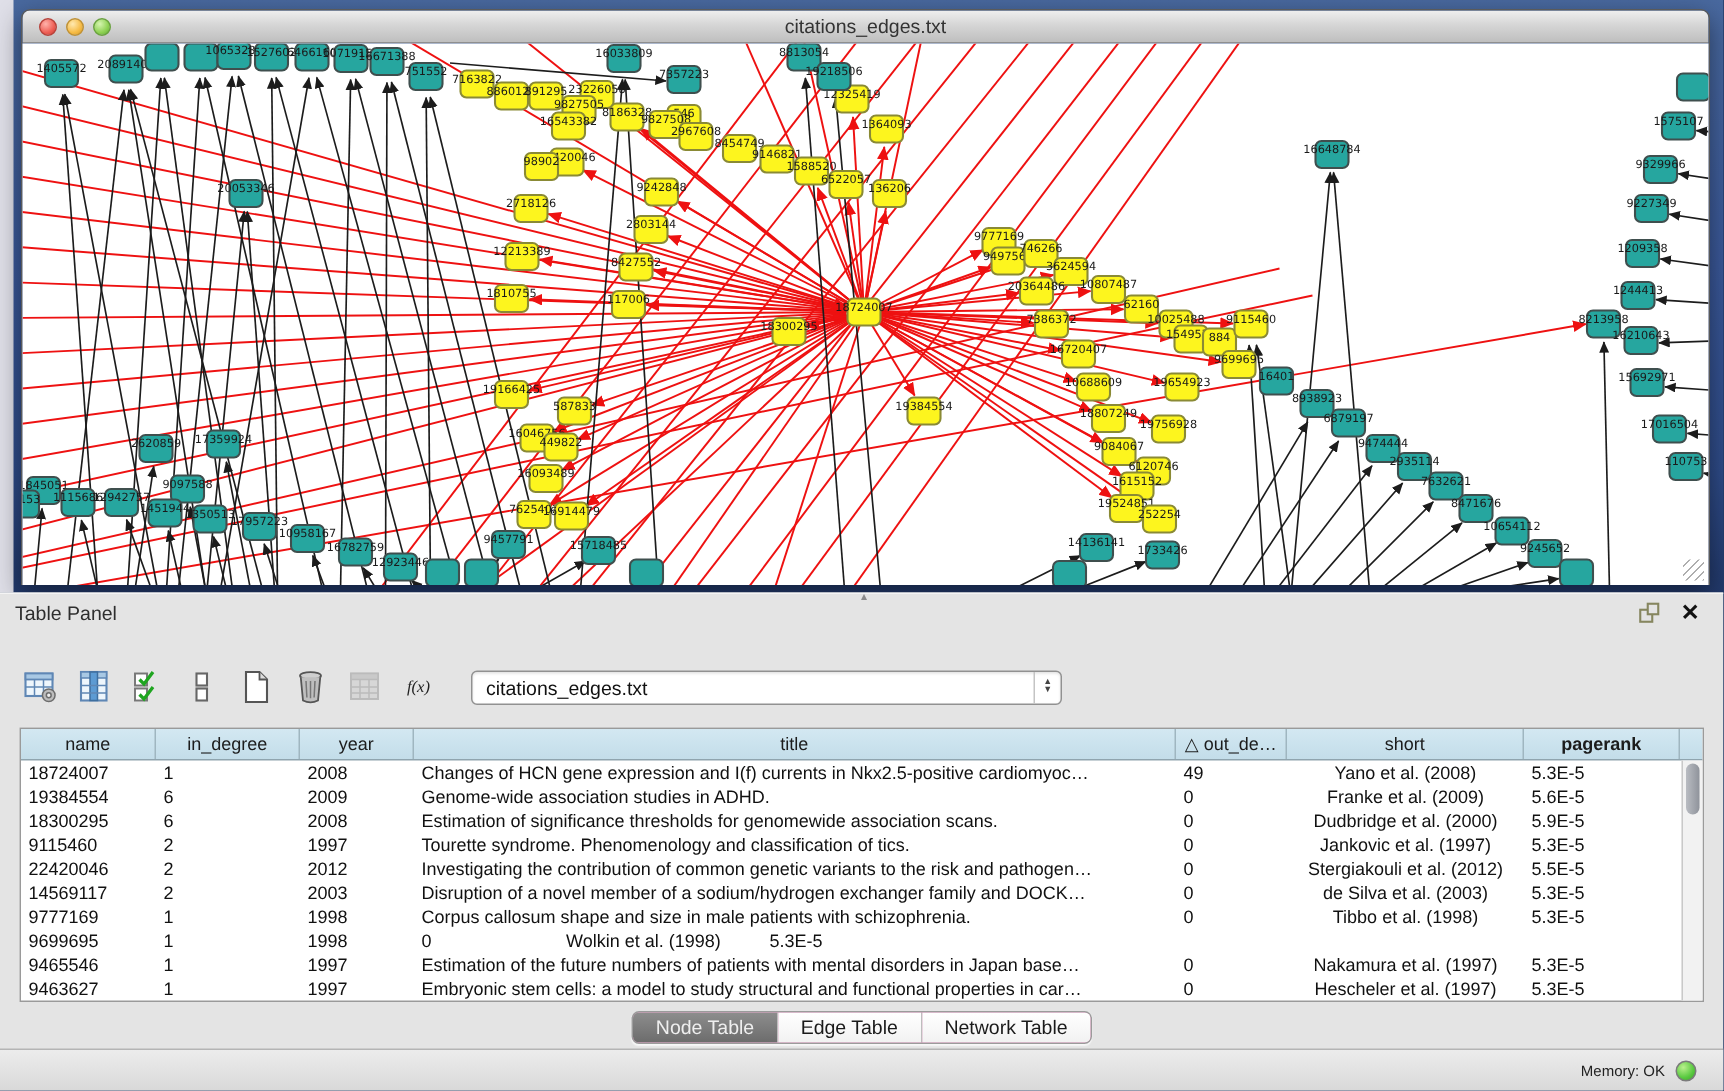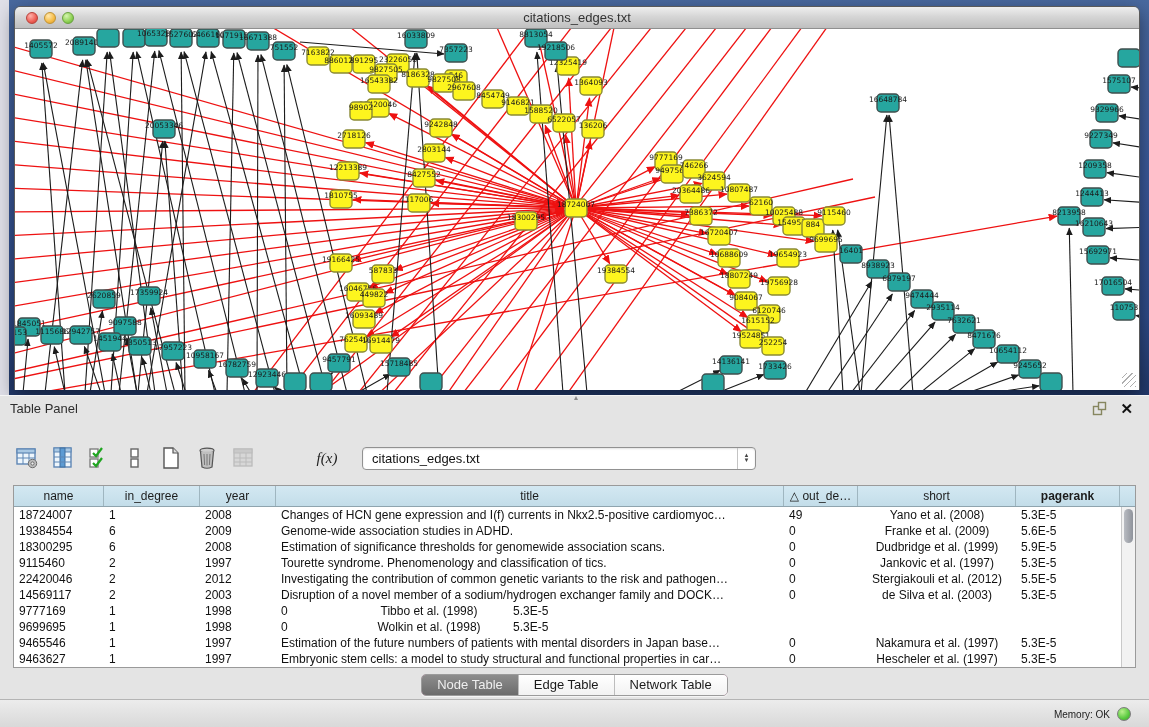--- a/index.html
+++ b/index.html
@@ -39,21 +39,21 @@
   .splitter-nub { position:absolute; left:570px; top:-1px; width:12px; height:7px;
     color:#8a8a8a; font-size:8px; line-height:6px; text-align:center; }
   .phead { position:relative; height:26px; }
   .phead .ptitle { position:absolute; left:10px; top:5px; font-size:13px; color:#2e2e2e; }
   .phead .picon { position:absolute; top:5px; cursor:pointer; }
   .picon.float { right:42px; }
   .picon.close { right:16px; font-size:15px; font-weight:bold; color:#111; line-height:16px; }
 
   .ptoolbar { position:absolute; left:14px; top:46px; height:32px; display:flex; align-items:center; gap:10px; }
   .tbtn { width:26px; height:26px; display:flex; align-items:center; justify-content:center; cursor:pointer; }
-  .fx { font-family:"Liberation Serif", serif; font-style:italic; font-size:15px; color:#222;margin-left:48px; }
+  .fx { font-family:"Liberation Serif", serif; font-style:italic; font-size:11px; color:#222; }
   .combo { margin-left:12px; width:394px; height:23px; background:#fff; border:1px solid #919191;
     border-radius:4px; position:relative; font-size:13px; color:#111; line-height:21px;
     padding-left:9px; box-shadow:inset 0 1px 2px rgba(0,0,0,.12); cursor:pointer; }
   .combo .arrows { position:absolute; right:0; top:0; width:18px; height:21px; border-left:1px solid #c4c4c4;
     display:flex; flex-direction:column; align-items:center; justify-content:center; color:#444; }
   .combo .arrows span { font-size:6px; line-height:5px; }
 
   .tablewrap { position:absolute; left:13px; top:89px; width:1123px; height:183px;
     background:#fff; border:1px solid #9a9a9a; overflow:hidden; }
   .thead { display:flex; height:21px; background:linear-gradient(180deg,#d3e8f2,#c3dde9);
@@ -841,21 +841,21 @@
             <div class="td" style="width: 74px;">0</div>
             <div class="td c" style="width: 158px;">Franke et al. (2009)</div>
             <div class="td" style="width: 104px;">5.6E-5</div>
           </div>
           <div class="trow">
             <div class="td" style="width: 90px;">18300295</div>
             <div class="td" style="width: 96px;">6</div>
             <div class="td" style="width: 76px;">2008</div>
             <div class="td" style="width: 508px;">Estimation of significance thresholds for genomewide association scans.</div>
             <div class="td" style="width: 74px;">0</div>
-            <div class="td c" style="width: 158px;">Dudbridge et al. (1999)</div>
+            <div class="td c" style="width: 158px;">Dudbridge et al. (2000)</div>
             <div class="td" style="width: 104px;">5.9E-5</div>
           </div>
           <div class="trow">
             <div class="td" style="width: 90px;">9115460</div>
             <div class="td" style="width: 96px;">2</div>
             <div class="td" style="width: 76px;">1997</div>
             <div class="td" style="width: 508px;">Tourette syndrome. Phenomenology and classification of tics.</div>
             <div class="td" style="width: 74px;">0</div>
             <div class="td c" style="width: 158px;">Jankovic et al. (1997)</div>
             <div class="td" style="width: 104px;">5.3E-5</div>
@@ -875,20 +875,21 @@
             <div class="td" style="width: 76px;">2003</div>
             <div class="td" style="width: 508px;">Disruption of a novel member of a sodium/hydrogen exchanger family and DOCK…</div>
             <div class="td" style="width: 74px;">0</div>
             <div class="td c" style="width: 158px;">de Silva et al. (2003)</div>
             <div class="td" style="width: 104px;">5.3E-5</div>
           </div>
           <div class="trow">
             <div class="td" style="width: 90px;">9777169</div>
             <div class="td" style="width: 96px;">1</div>
             <div class="td" style="width: 76px;">1998</div>
+            <div class="td" style="width: 508px;">Corpus callosum shape and size in male patients with schizophrenia.</div>
             <div class="td" style="width: 74px;">0</div>
             <div class="td c" style="width: 158px;">Tibbo et al. (1998)</div>
             <div class="td" style="width: 104px;">5.3E-5</div>
           </div>
           <div class="trow">
             <div class="td" style="width: 90px;">9699695</div>
             <div class="td" style="width: 96px;">1</div>
             <div class="td" style="width: 76px;">1998</div>
             <div class="td" style="width: 74px;">0</div>
             <div class="td c" style="width: 158px;">Wolkin et al. (1998)</div>

